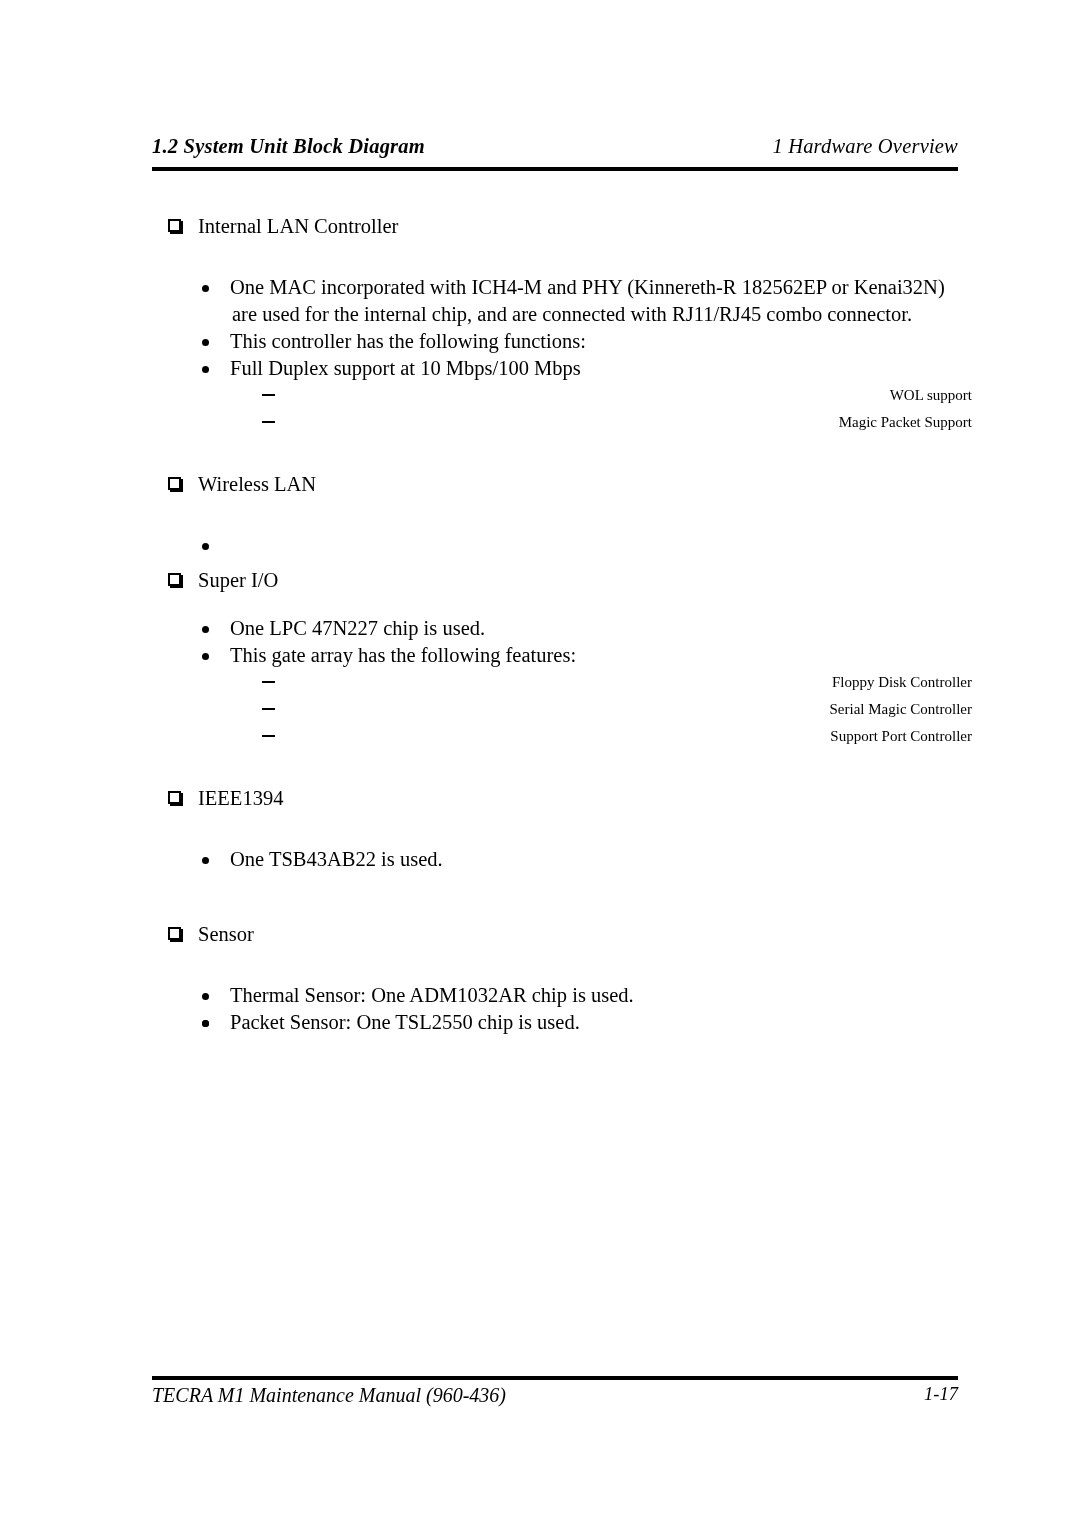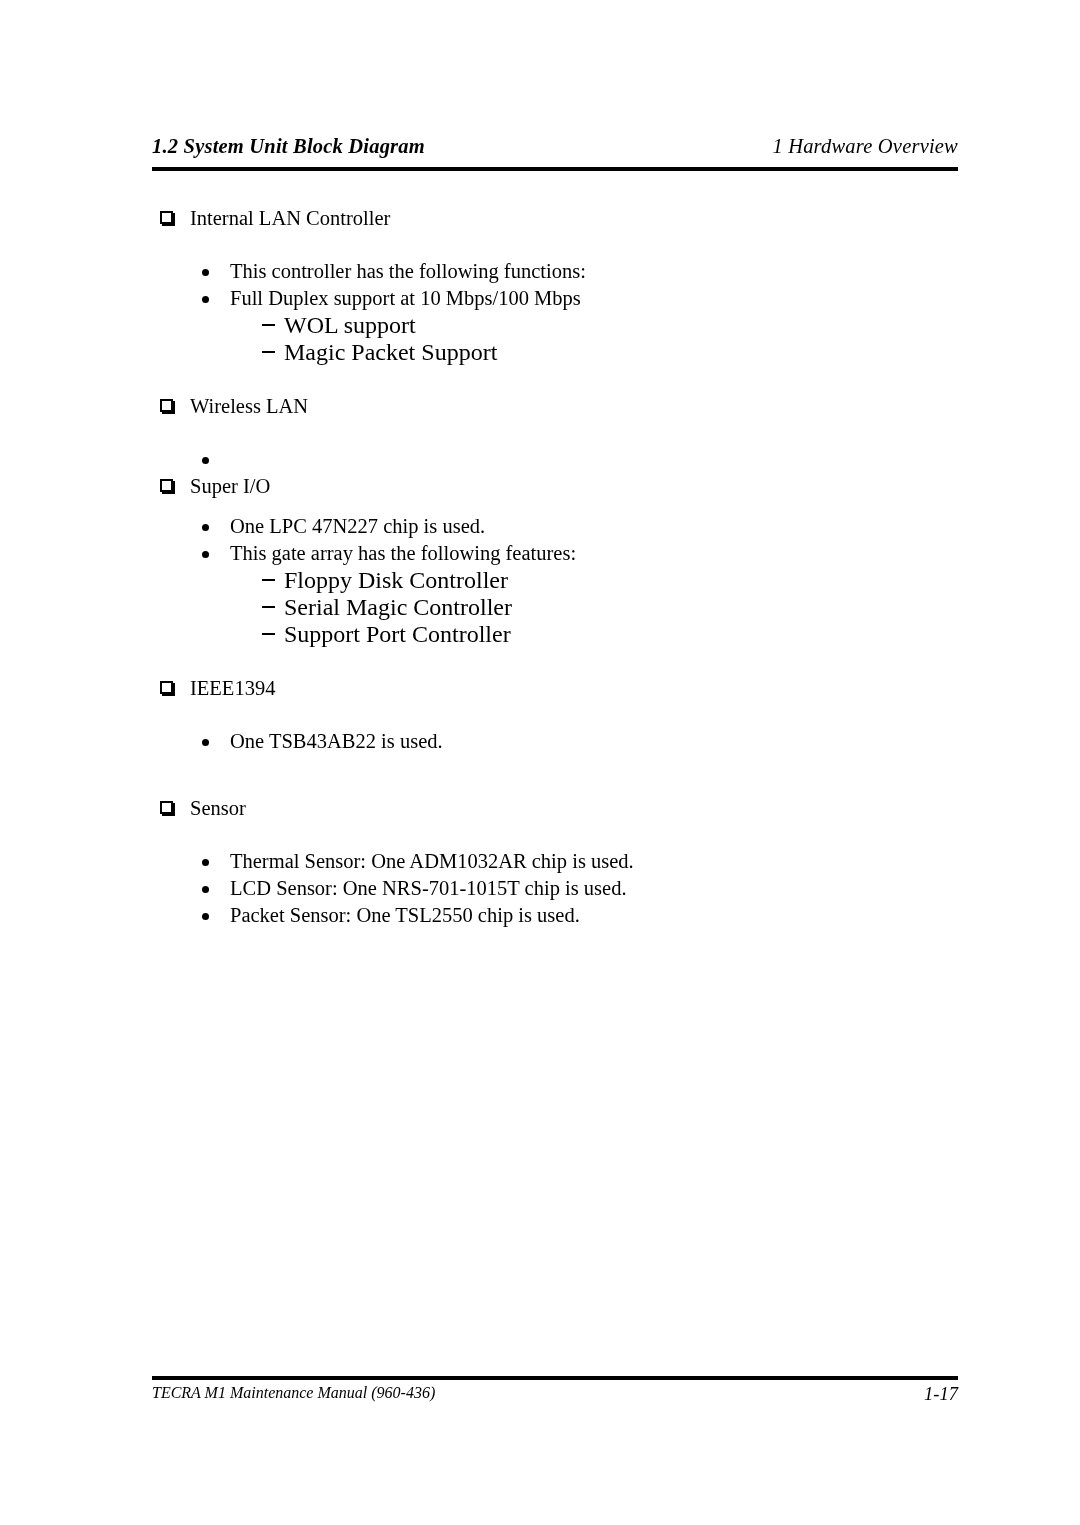--- a/index.html
+++ b/index.html
@@ -70,21 +70,21 @@
   }
 
   .block { position: relative; }
 
   
   .lvl1 {
     position: relative;
     padding-left: 38px;
     font-size: 20.5px;
     line-height: 27px;
-    margin: 0;
+    margin: 8px;
   }
   .sq-icon {
     position: absolute;
     left: 8px;
     top: 6px;
     width: 13px;
     height: 13px;
     box-sizing: border-box;
     border: 2px solid #000000;
     background: #ffffff;
@@ -111,23 +111,24 @@
     width: 7px;
     height: 7px;
     border-radius: 50%;
     background: #000000;
   }
 
   
   .lvl3 {
     position: relative;
     padding-left: 132px;
-    font-size: 24px;
+    font-size: 15px;
     line-height: 27px;
     margin: 0;
+    text-align: right;
   }
   .dash-icon {
     position: absolute;
     left: 110px;
     top: 12px;
     width: 13px;
     height: 2px;
     background: #000000;
   }
 
@@ -149,21 +150,21 @@
     left: 152px;
     top: 1375px;
     width: 806px;
     height: 28px;
   }
   .footer-left {
     position: absolute;
     left: 0;
     top: 0;
     font-style: italic;
-    font-size: 16px;
+    font-size: 20px;
     white-space: nowrap;
   }
   .footer-right {
     position: absolute;
     right: 0;
     top: 0;
     font-style: italic;
     font-size: 18.5px;
     white-space: nowrap;
   }
@@ -180,20 +181,25 @@
   <div class="header-rule"></div>
 
   <div class="content">
 
     <div class="block">
       <p class="lvl1">
         <span class="sq-icon"></span>
         <span>Internal LAN Controller</span>
       </p>
       <div class="gap-md"></div>
+      <p class="lvl2 hang">
+        <span class="dot-icon"></span>
+        <span>One MAC incorporated with ICH4-M and PHY (Kinnereth-R 182562EP or Kenai32N)</span>
+        <span class="line2">are used for the internal chip, and are connected with RJ11/RJ45 combo connector.</span>
+      </p>
       <p class="lvl2">
         <span class="dot-icon"></span>
         <span>This controller has the following functions:</span>
       </p>
       <p class="lvl2">
         <span class="dot-icon"></span>
         <span>Full Duplex support at 10 Mbps/100 Mbps</span>
       </p>
       <p class="lvl3">
         <span class="dash-icon"></span>
@@ -273,21 +279,20 @@
         <span class="sq-icon"></span>
         <span>Sensor</span>
       </p>
       <div class="gap-md"></div>
       <p class="lvl2">
         <span class="dot-icon"></span>
         <span>Thermal Sensor: One ADM1032AR chip is used.</span>
       </p>
       <p class="lvl2">
         <span class="dot-icon"></span>
-        <span>LCD Sensor: One NRS-701-1015T chip is used.</span>
       </p>
       <p class="lvl2">
         <span class="dot-icon"></span>
         <span>Packet Sensor: One TSL2550 chip is used.</span>
       </p>
     </div>
 
   </div>
 
   <div class="footer-rule"></div>

